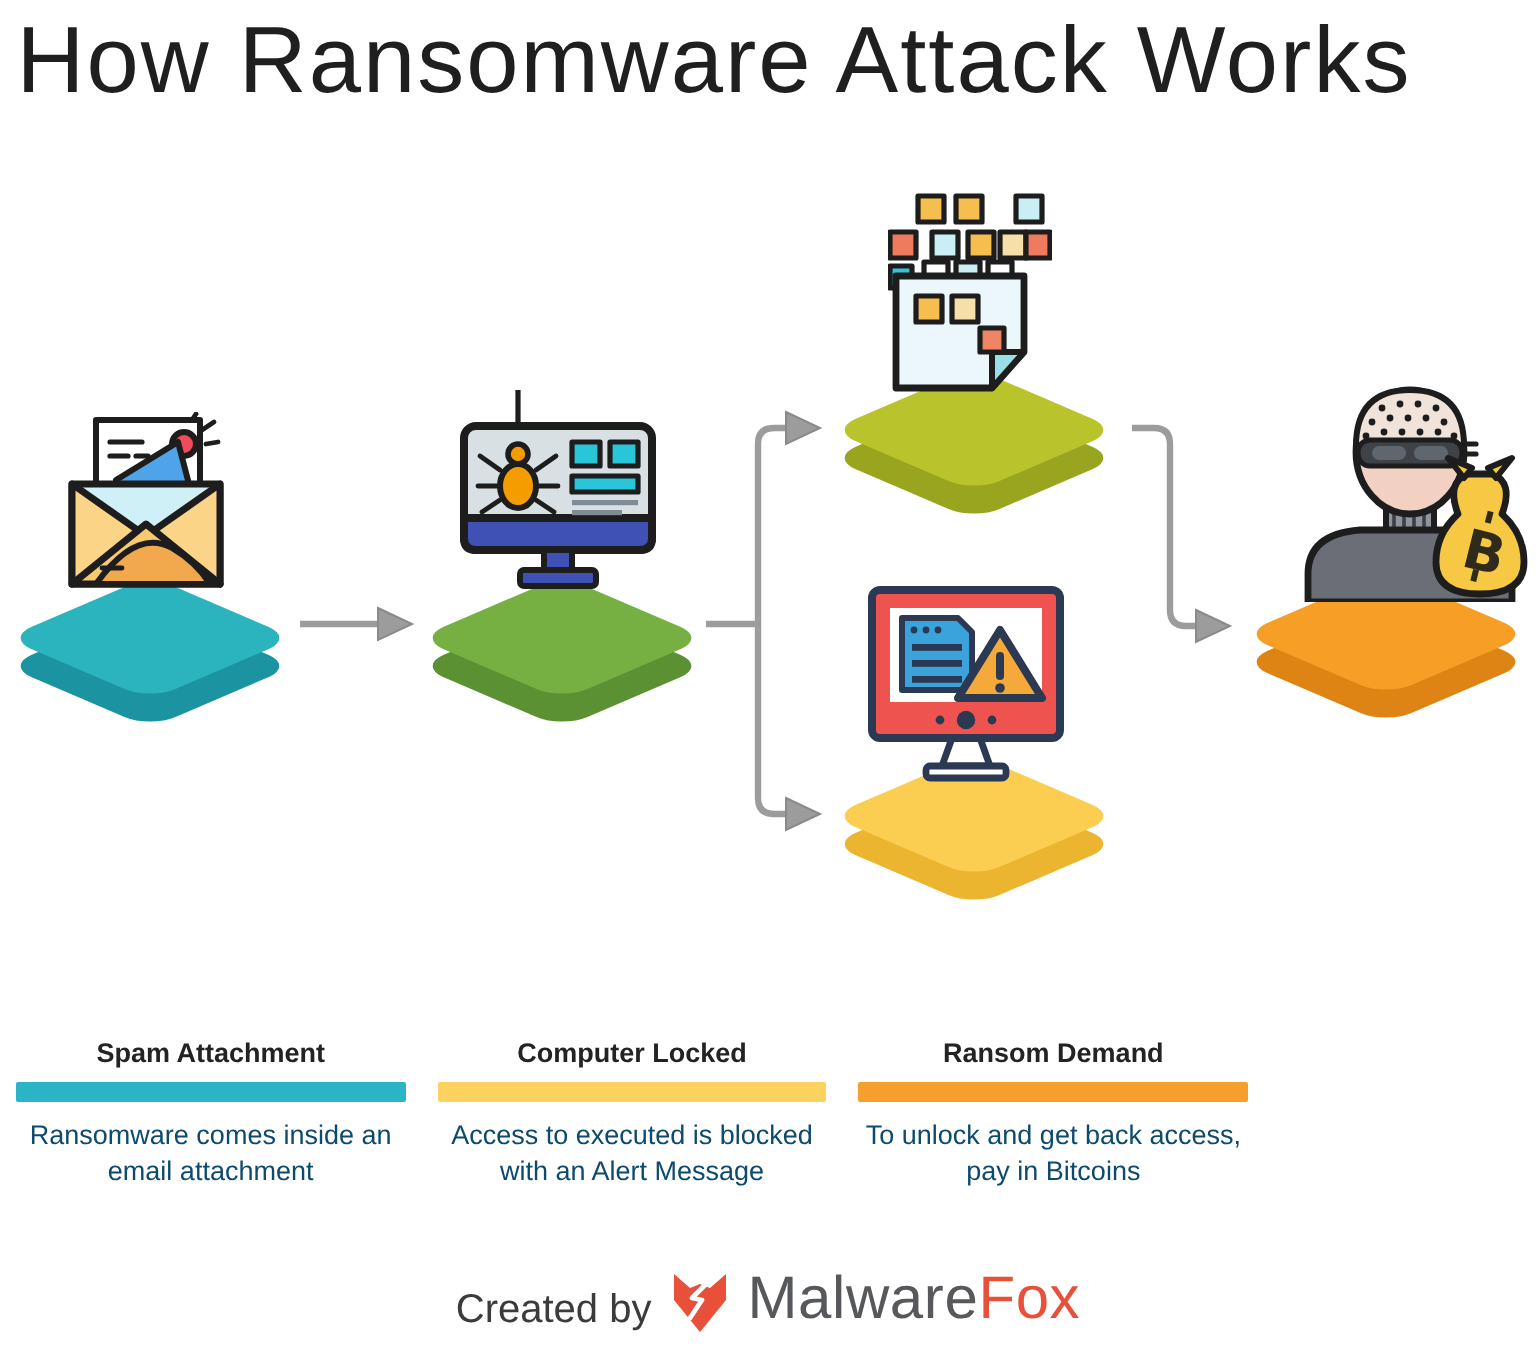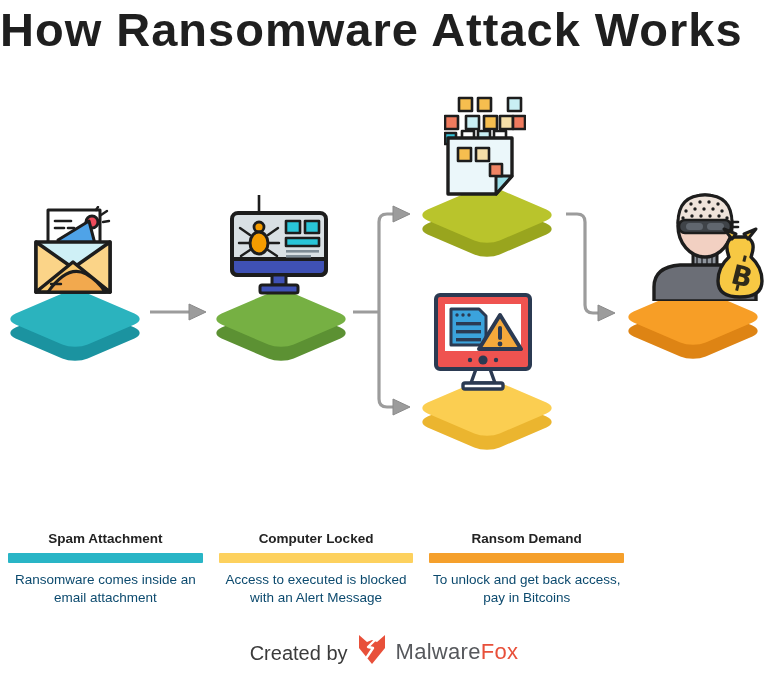--- a/index.html
+++ b/index.html
@@ -2,45 +2,45 @@
 <html><head>
 <meta charset="utf-8">
 <style>
   html,body{margin:0;padding:0;}
   body{
     width:768px;height:673px;position:relative;overflow:hidden;
     background:#ffffff;font-family:"Liberation Sans", sans-serif;
   }
   .title{
     position:absolute;top:2px;left:0;width:714px;text-align:center;
-    font-size:47px;font-weight:700;letter-spacing:1px;color:#1f1f1f;
+    font-size:47px;font-weight:400;letter-spacing:1px;color:#1f1f1f;
     font-stretch:condensed;white-space:nowrap;
   }
   .flow{position:absolute;left:0;top:80px;width:768px;height:440px;}
   .connectors{position:absolute;left:0;top:0;}
   .platform{position:absolute;}
   .icon{position:absolute;}
   .legend{
-    position:absolute;top:530px;left:0;width:632px;
+    position:absolute;top:518px;left:0;width:632px;
     display:flex;
   }
   .col{flex:1 1 0;padding:0 8px;text-align:center;}
   .stage-name{
     font-size:13.5px;font-weight:700;color:#232323;line-height:17px;
   }
   .bar{height:10px;border-radius:1px;margin:6px 0 8px 0;}
   .stage-desc{
     font-size:13.5px;font-weight:400;color:#0c4a6e;line-height:18px;margin:0;
   }
   .footer{
     position:absolute;top:633px;left:0;width:768px;
     display:flex;align-items:flex-end;justify-content:center;gap:9px;
   }
   .created-by{font-size:20px;color:#3b3b3b;}
-  .brand{font-size:22px;letter-spacing:0.3px;white-space:nowrap;}
+  .brand{font-size:30px;letter-spacing:0.3px;white-space:nowrap;}
   .brand .b1{color:#56585c;}
   .brand .b2{color:#e8503a;}
 </style>
 </head>
 <body>
 
 <div class="title">How Ransomware Attack Works</div>
 
 <div class="flow">
 

